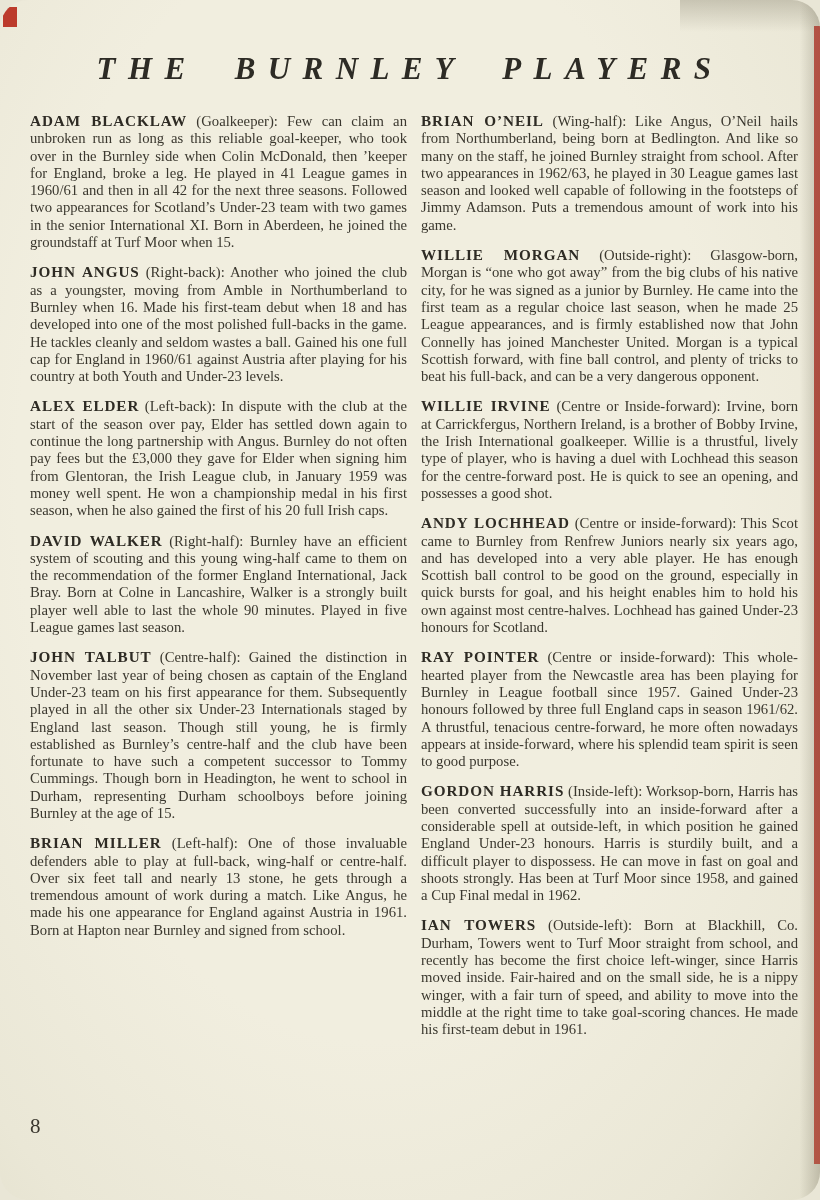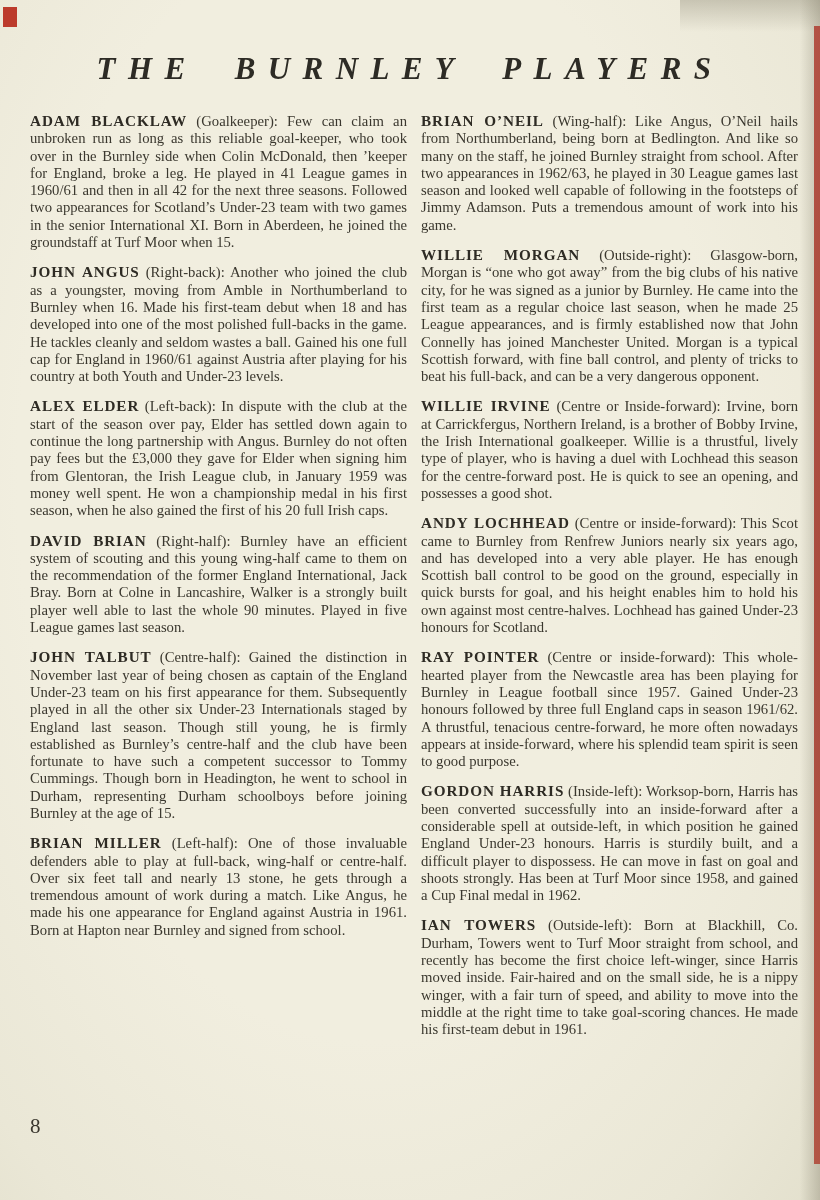--- a/index.html
+++ b/index.html
@@ -7,20 +7,21 @@
     width: 820px; height: 1200px;
     font-family: "Liberation Serif", serif;
     background: #e9e6d6;
   }
   .page {
     position: relative;
     width: 820px; height: 1200px;
     overflow: hidden;
     background: radial-gradient(ellipse at 45% 40%, #f1eedf 55%, #eae7d6 85%, #e3e0cd 100%);
     color: #38352c;
+    border-radius: 28px;
   }
   
   .edge-right {
     position: absolute; top: 0; right: 0; bottom: 0; width: 24px;
     background: linear-gradient(to left, rgba(135,130,110,0.40), rgba(135,130,110,0.0) 85%);
     pointer-events: none;
   }
   .edge-top-right {
     position: absolute; top: 0; right: 0; width: 140px; height: 32px;
     background: linear-gradient(to bottom, rgba(130,125,105,0.35), rgba(130,125,105,0));
@@ -83,21 +84,21 @@
   <div class="red-strip"></div>
   <div class="red-corner"></div>
 
   <h1 class="title">THE BURNLEY PLAYERS</h1>
 
   <div class="columns">
     <div class="col">
         <p class="player"><span class="pname">ADAM BLACKLAW</span><span> (Goalkeeper): </span>Few can claim an unbroken run as long as this reliable goal-keeper, who took over in the Burnley side when Colin McDonald, then ’keeper for England, broke a leg. He played in 41 League games in 1960/61 and then in all 42 for the next three seasons. Followed two appearances for Scotland’s Under-23 team with two games in the senior International XI. Born in Aberdeen, he joined the groundstaff at Turf Moor when 15.</p>
         <p class="player"><span class="pname">JOHN ANGUS</span><span> (Right-back): </span>Another who joined the club as a youngster, moving from Amble in Northumberland to Burnley when 16. Made his first-team debut when 18 and has developed into one of the most polished full-backs in the game. He tackles cleanly and seldom wastes a ball. Gained his one full cap for England in 1960/61 against Austria after playing for his country at both Youth and Under-23 levels.</p>
         <p class="player"><span class="pname">ALEX ELDER</span><span> (Left-back): </span>In dispute with the club at the start of the season over pay, Elder has settled down again to continue the long partnership with Angus. Burnley do not often pay fees but the £3,000 they gave for Elder when signing him from Glentoran, the Irish League club, in January 1959 was money well spent. He won a championship medal in his first season, when he also gained the first of his 20 full Irish caps.</p>
-        <p class="player"><span class="pname">DAVID BRIAN</span><span> (Right-half): </span>Burnley have an efficient system of scouting and this young wing-half came to them on the recommendation of the former England International, Jack Bray. Born at Colne in Lancashire, Walker is a strongly built player well able to last the whole 90 minutes. Played in five League games last season.</p>
+        <p class="player"><span class="pname">DAVID WALKER</span><span> (Right-half): </span>Burnley have an efficient system of scouting and this young wing-half came to them on the recommendation of the former England International, Jack Bray. Born at Colne in Lancashire, Walker is a strongly built player well able to last the whole 90 minutes. Played in five League games last season.</p>
         <p class="player"><span class="pname">JOHN TALBUT</span><span> (Centre-half): </span>Gained the distinction in November last year of being chosen as captain of the England Under-23 team on his first appearance for them. Subsequently played in all the other six Under-23 Internationals staged by England last season. Though still young, he is firmly established as Burnley’s centre-half and the club have been fortunate to have such a competent successor to Tommy Cummings. Though born in Headington, he went to school in Durham, representing Durham schoolboys before joining Burnley at the age of 15.</p>
         <p class="player"><span class="pname">BRIAN MILLER</span><span> (Left-half): </span>One of those invaluable defenders able to play at full-back, wing-half or centre-half. Over six feet tall and nearly 13 stone, he gets through a tremendous amount of work during a match. Like Angus, he made his one appearance for England against Austria in 1961. Born at Hapton near Burnley and signed from school.</p>
       </div>
     <div class="col">
         <p class="player"><span class="pname">BRIAN O’NEIL</span><span> (Wing-half): </span>Like Angus, O’Neil hails from Northumberland, being born at Bedlington. And like so many on the staff, he joined Burnley straight from school. After two appearances in 1962/63, he played in 30 League games last season and looked well capable of following in the footsteps of Jimmy Adamson. Puts a tremendous amount of work into his game.</p>
         <p class="player"><span class="pname">WILLIE MORGAN</span><span> (Outside-right): </span>Glasgow-born, Morgan is “one who got away” from the big clubs of his native city, for he was signed as a junior by Burnley. He came into the first team as a regular choice last season, when he made 25 League appearances, and is firmly established now that John Connelly has joined Manchester United. Morgan is a typical Scottish forward, with fine ball control, and plenty of tricks to beat his full-back, and can be a very dangerous opponent.</p>
         <p class="player"><span class="pname">WILLIE IRVINE</span><span> (Centre or Inside-forward): </span>Irvine, born at Carrickfergus, Northern Ireland, is a brother of Bobby Irvine, the Irish International goalkeeper. Willie is a thrustful, lively type of player, who is having a duel with Lochhead this season for the centre-forward post. He is quick to see an opening, and possesses a good shot.</p>
         <p class="player"><span class="pname">ANDY LOCHHEAD</span><span> (Centre or inside-forward): </span>This Scot came to Burnley from Renfrew Juniors nearly six years ago, and has developed into a very able player. He has enough Scottish ball control to be good on the ground, especially in quick bursts for goal, and his height enables him to hold his own against most centre-halves. Lochhead has gained Under-23 honours for Scotland.</p>
         <p class="player"><span class="pname">RAY POINTER</span><span> (Centre or inside-forward): </span>This whole-hearted player from the Newcastle area has been playing for Burnley in League football since 1957. Gained Under-23 honours followed by three full England caps in season 1961/62. A thrustful, tenacious centre-forward, he more often nowadays appears at inside-forward, where his splendid team spirit is seen to good purpose.</p>
         <p class="player"><span class="pname">GORDON HARRIS</span><span> (Inside-left): </span>Worksop-born, Harris has been converted successfully into an inside-forward after a considerable spell at outside-left, in which position he gained England Under-23 honours. Harris is sturdily built, and a difficult player to dispossess. He can move in fast on goal and shoots strongly. Has been at Turf Moor since 1958, and gained a Cup Final medal in 1962.</p>

